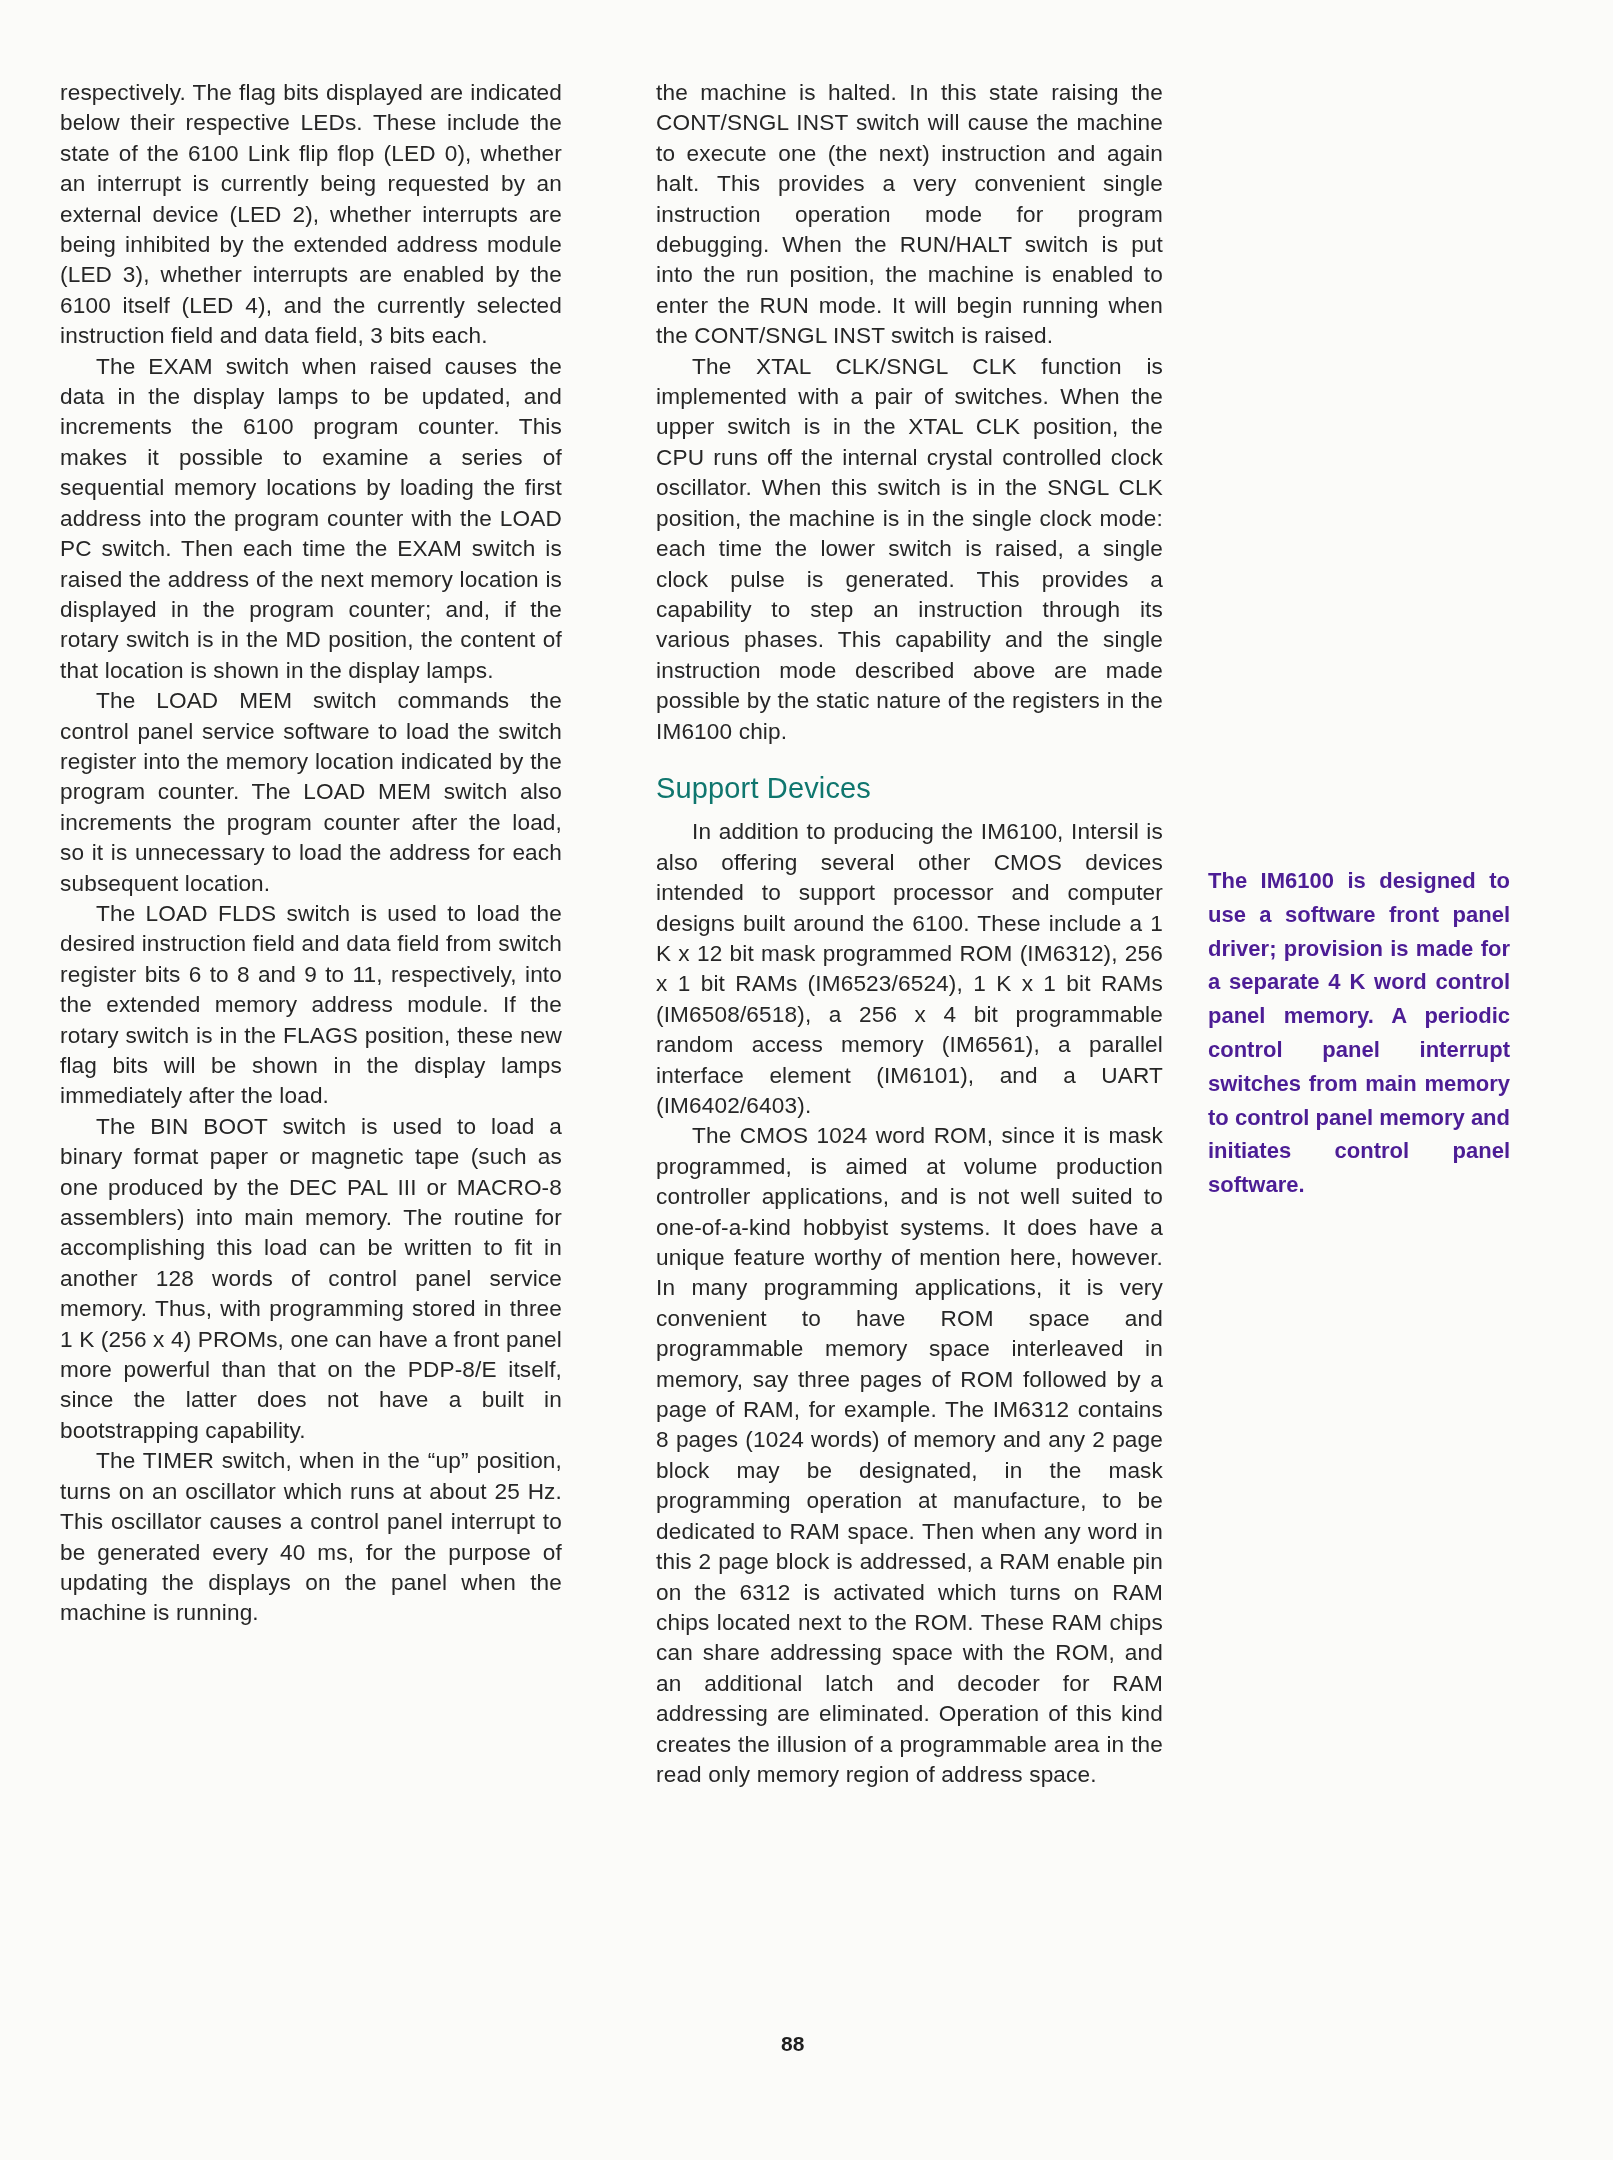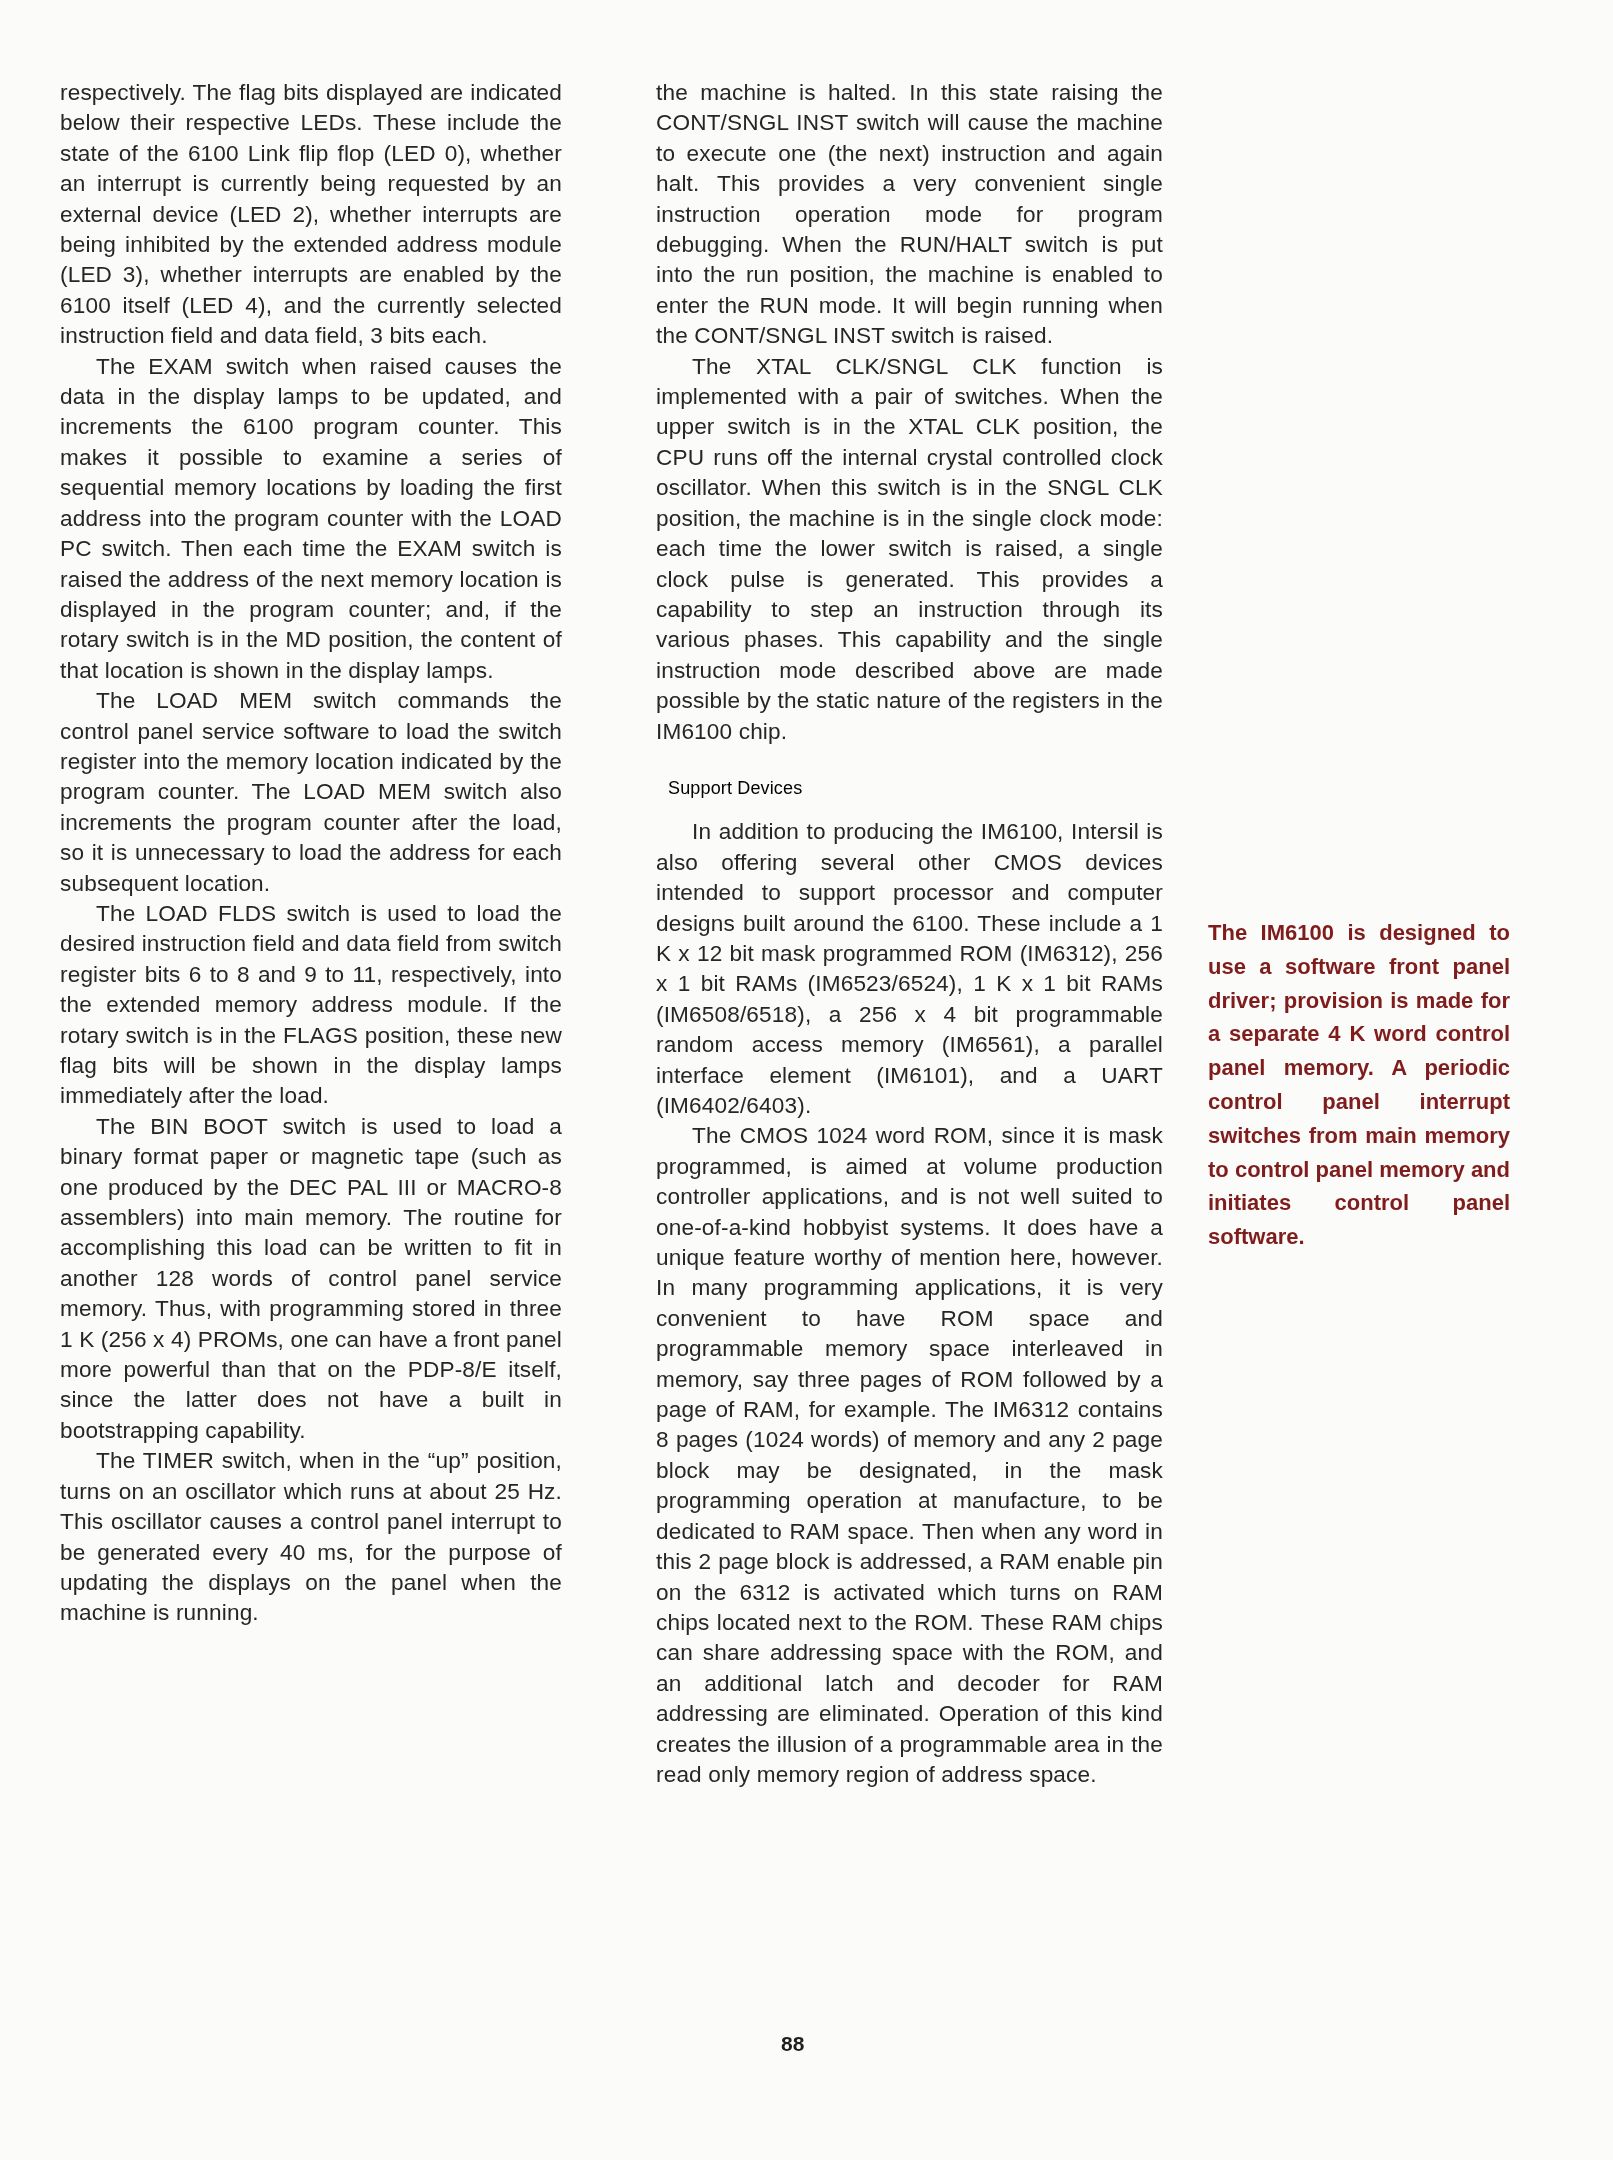--- a/index.html
+++ b/index.html
@@ -16,33 +16,33 @@
       font-size: 22.6px;
       line-height: 30.4px;
       letter-spacing: 0.15px;
       text-align: justify;
       color: #262626;
     }
     .col-left { left: 60px; top: 78px; width: 502px; }
     .col-mid  { left: 656px; top: 78px; width: 507px; }
     .col-side {
       position: absolute;
-      left: 1208px; top: 916px; width: 302px;
+      left: 1208px; top: 864px; width: 302px;
       font-size: 22px; line-height: 33.8px;
       font-weight: bold;
       text-align: justify;
-      color: #7f1d1d;
+      color: #4c1d95;
     }
     .para { margin: 0; text-indent: 36px; }
     .para.noindent { text-indent: 0; }
     .heading {
-      margin: 26px 0 14px 12px;
-      font-size: 18px;
+      margin: 26px 0 14px 0;
+      font-size: 29px;
       font-weight: normal;
-      color: #000000;
+      color: #0f766e;
     }
     .mid-after-head { margin-top: 4px; }
     .page-number {
       position: absolute;
       left: 781px; top: 2032px;
       font-size: 21px; font-weight: bold;
       color: #1e1e1e;
     }
   </style>
 </head>

